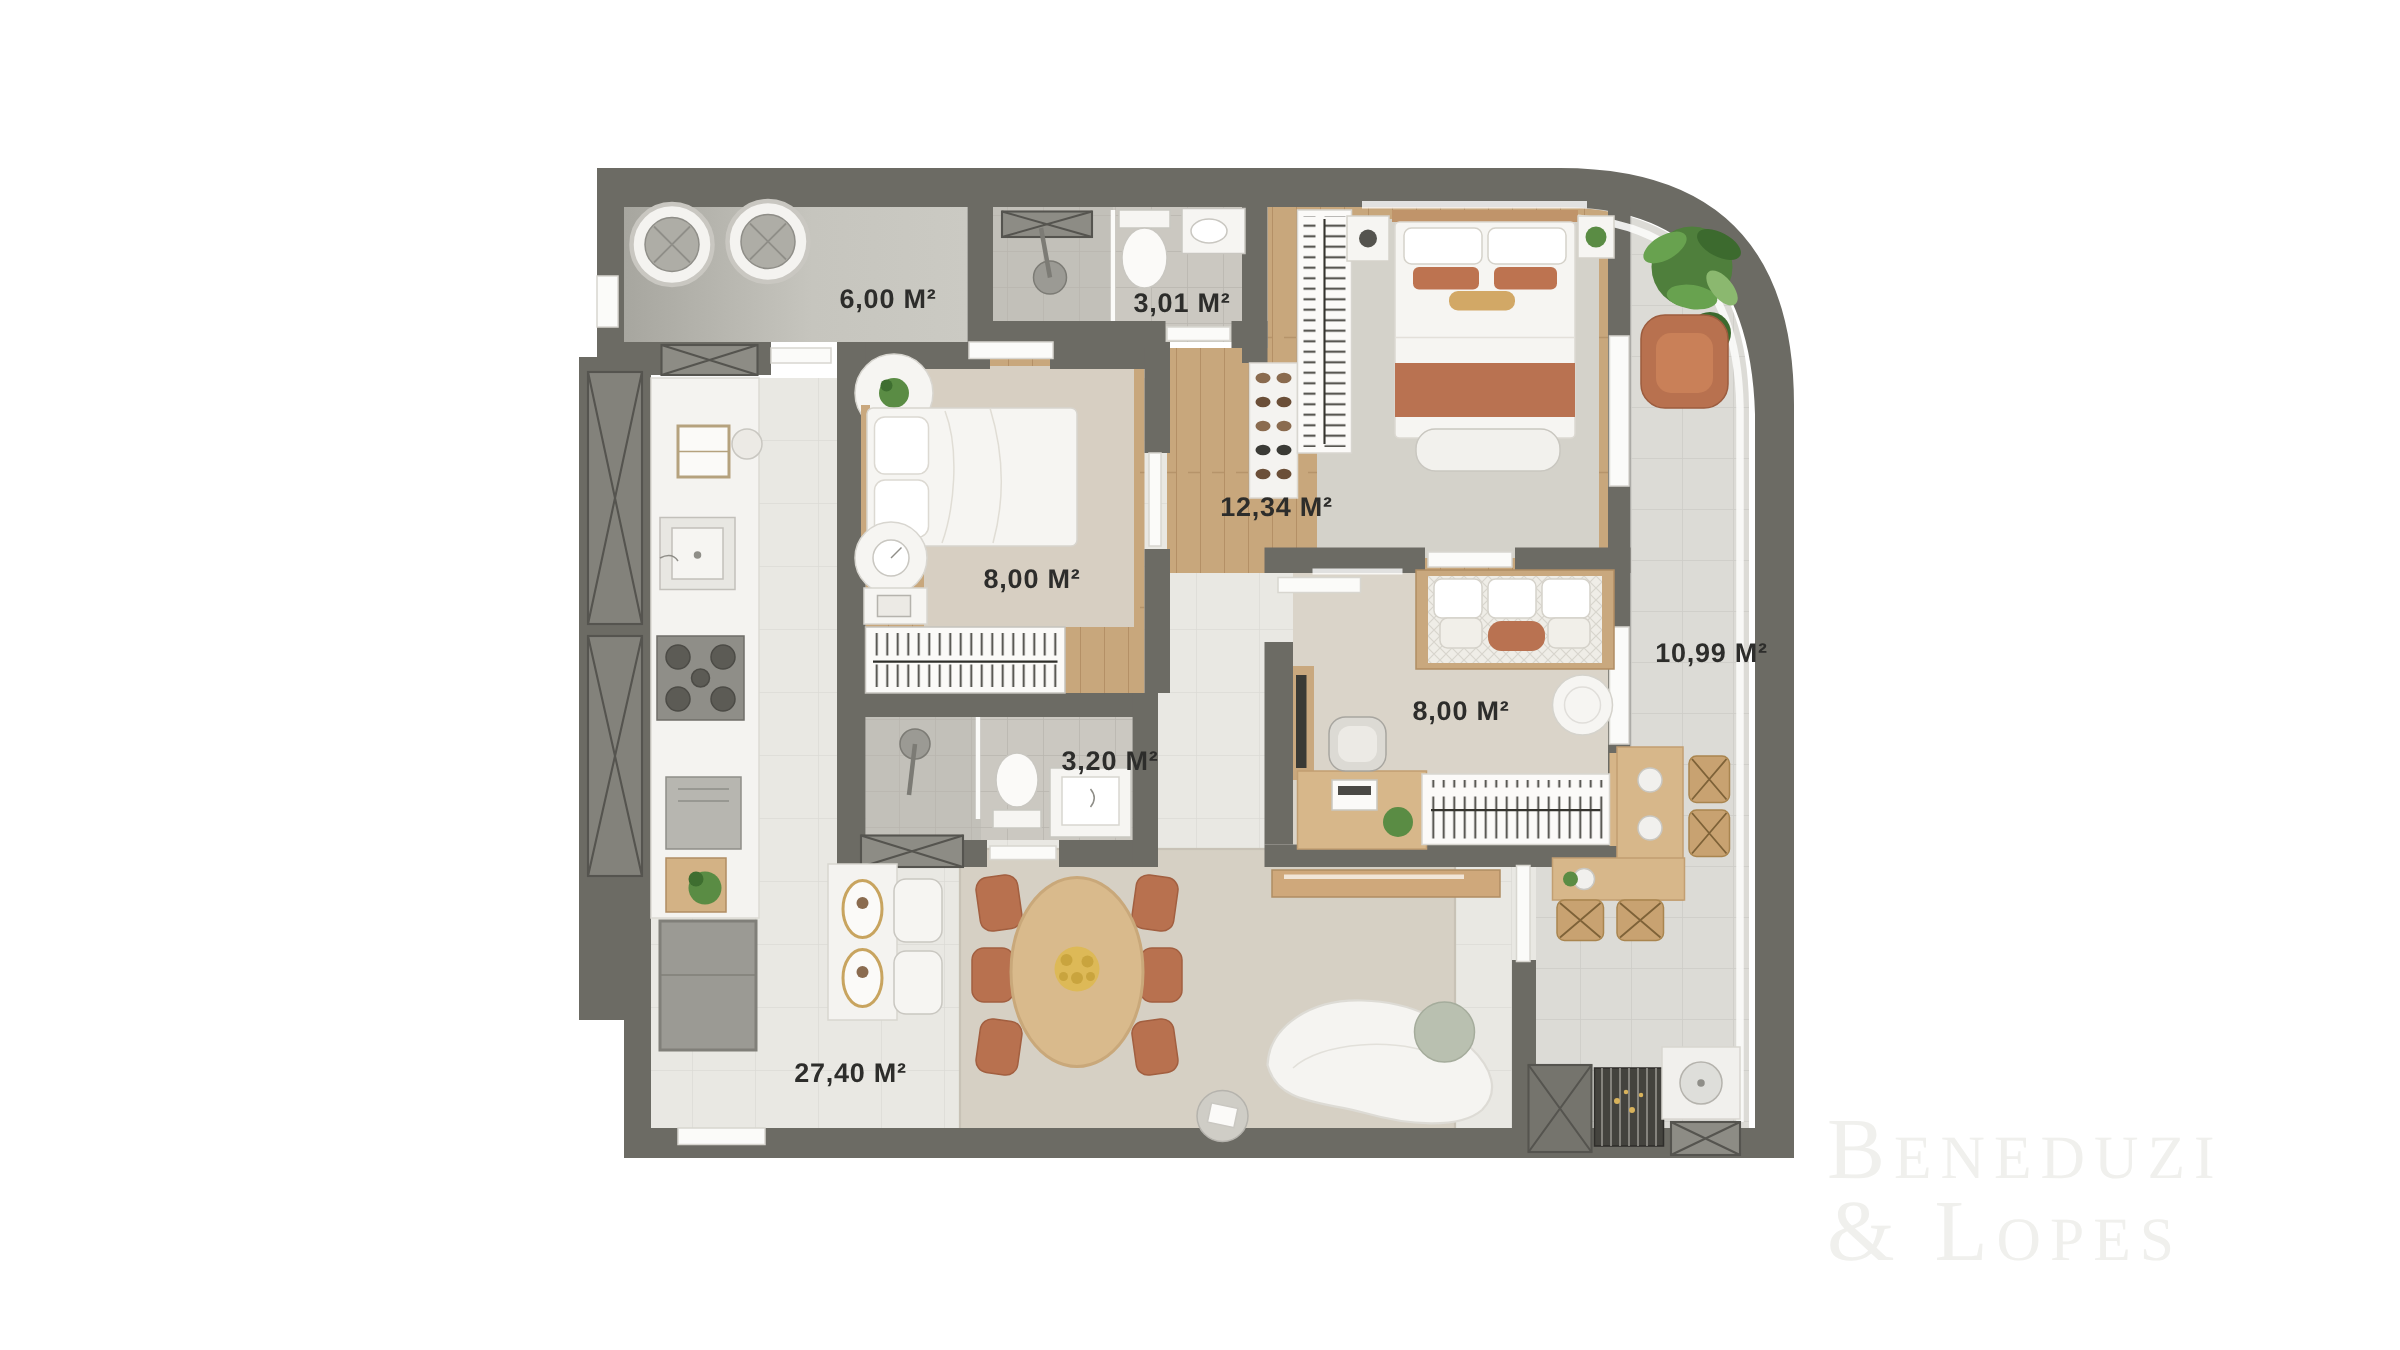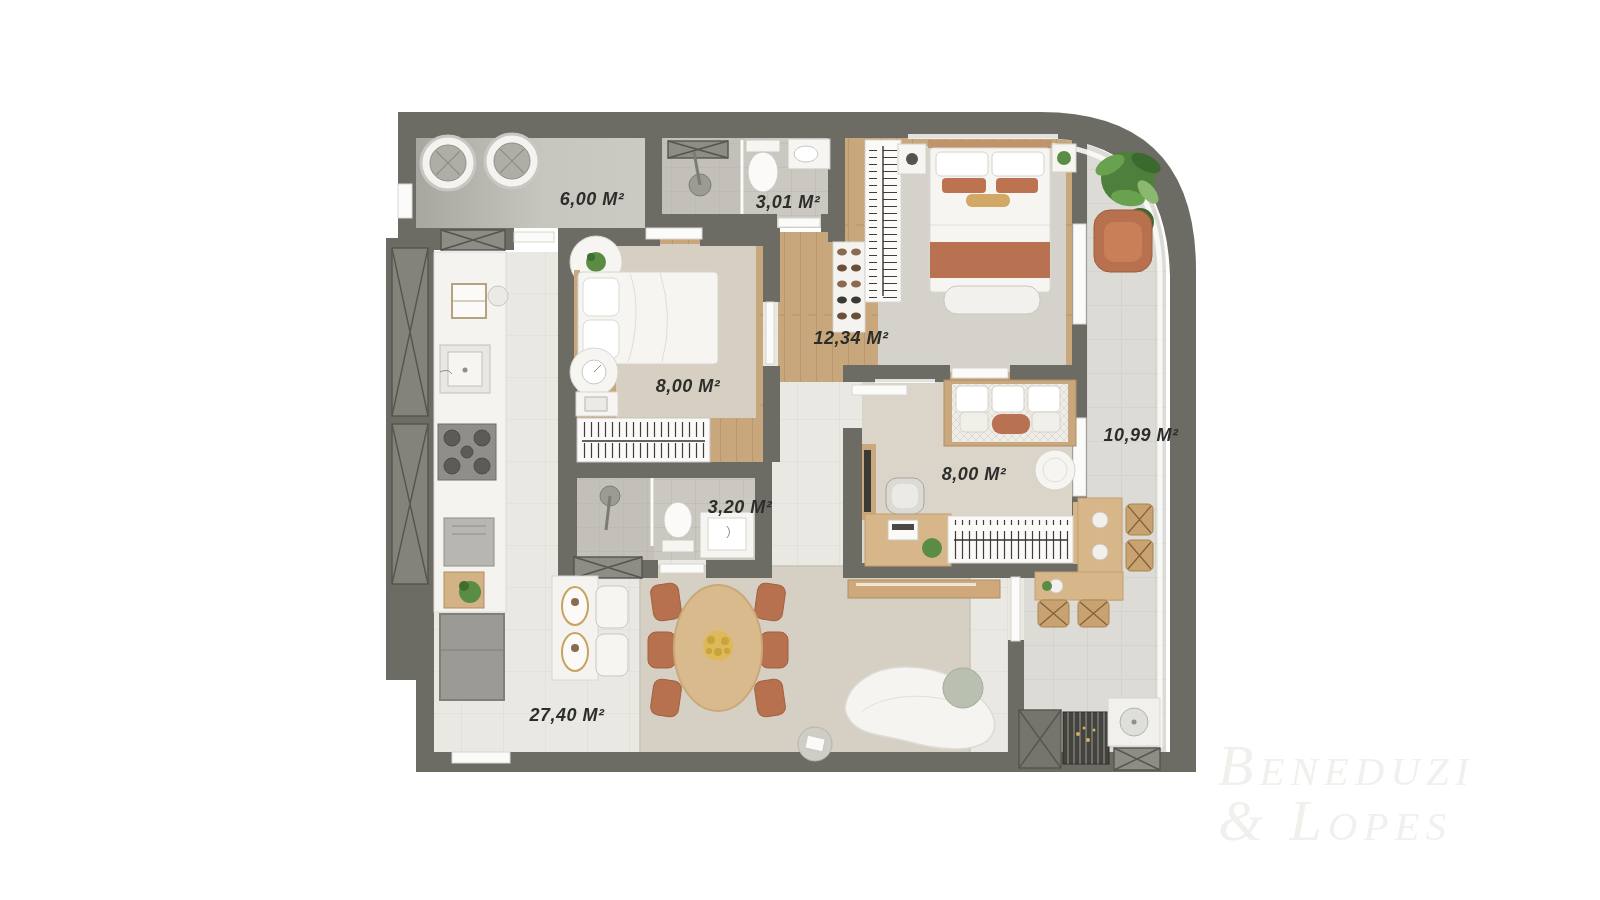--- a/index.html
+++ b/index.html
@@ -1,17 +1,17 @@
 <!DOCTYPE html>
 <html><head>
 <meta charset="utf-8">
 <style>
   html,body{margin:0;padding:0;background:#fff;}
   .canvas{position:relative;width:1600px;height:900px;background:#ffffff;overflow:hidden;
-          font-family:"Liberation Sans",sans-serif;font-style:italic;}
+          font-family:"Liberation Sans",sans-serif;}
   .plan-svg{position:absolute;left:0;top:0;}
   .area-label{font-family:"Liberation Sans",sans-serif;font-weight:bold;font-size:18px;
               letter-spacing:0.5px;fill:#2d2d2b;}
   .watermark{position:absolute;left:1218px;top:738px;color:#f0f0ed;
              font-family:"Liberation Serif",serif;font-variant:small-caps;
              font-size:58px;line-height:0.95;letter-spacing:6px;user-select:none;}
 </style>
 </head>
 <body>
 

